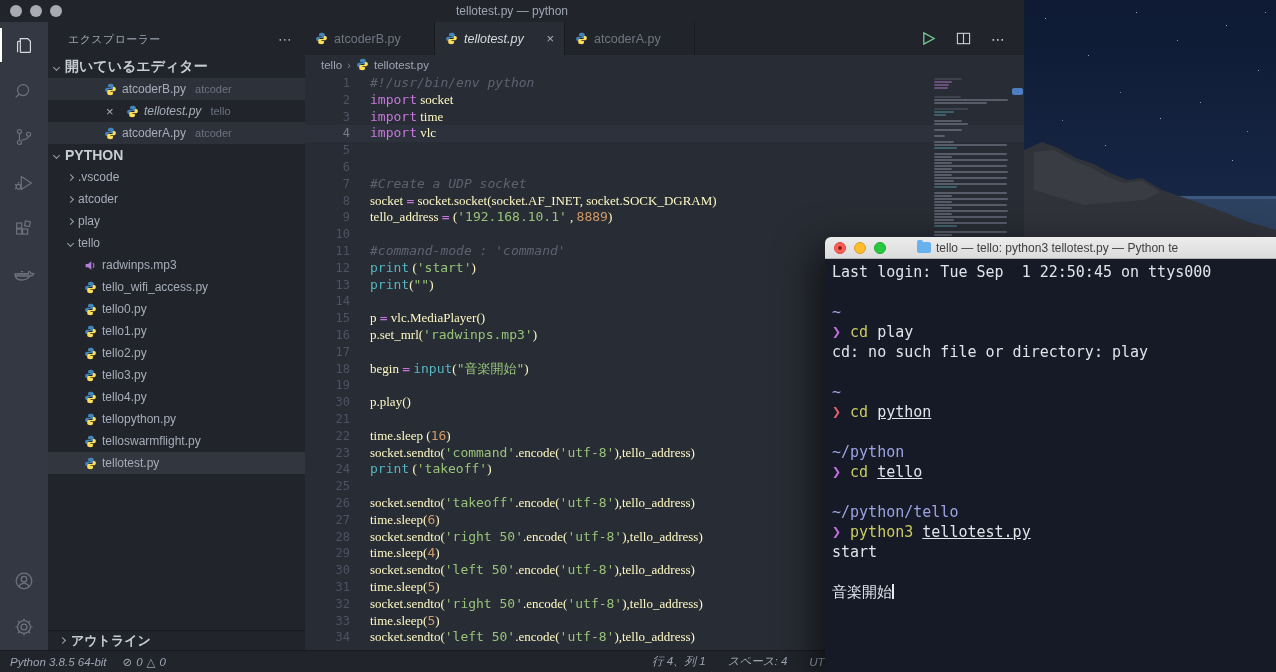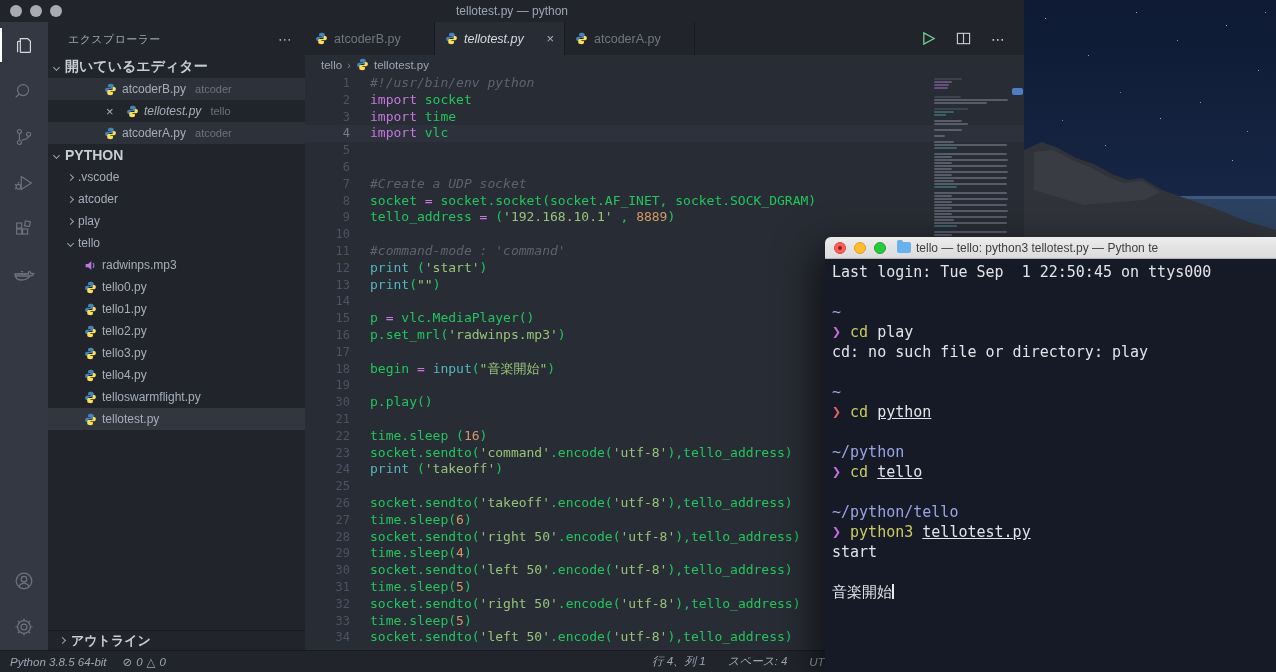--- a/index.html
+++ b/index.html
@@ -67,21 +67,21 @@
   .bc-sep { color:#767d8a; }
 
   .code-area { position:relative; flex:1; overflow:hidden; font-family:"DejaVu Sans Mono","Liberation Mono",monospace; }
   .code-line { display:flex; height:16.8px; line-height:16.8px; font-size:13px; white-space:pre; }
   .code-line.current { background:#2c313c; }
   .ln { width:45px; text-align:right; color:#4b5364; flex:none; font-size:12px; }
   .code-line.current .ln { color:#767e8c; }
   .ct { margin-left:20px; color:#abb2bf; }
   .tok-cm { color:#5c6370; font-style:italic; }
   .tok-kw { color:#c678dd; }
-  .tok-tx { color:#22c55e; }
+  .tok-tx { color:#fef9c3;font-family:Liberation Serif, serif; }
   .tok-st { color:#98c379; }
   .tok-nm { color:#d19a66; }
   .tok-fn { color:#56b6c2; }
   .tok-op { color:#c678dd; }
   .minimap { position:absolute; right:14px; top:3px; width:76px; }
   .mm-bar { height:2px; margin-bottom:1px; opacity:.55; border-radius:1px; }
   .scroll-thumb { position:absolute; right:1px; top:13px; width:11px; height:7px; background:#4d7fc0; border-radius:2px; }
 
   
   .statusbar { height:22px; background:#21252b; border-top:1px solid #181a1f; display:flex; align-items:center;
@@ -93,21 +93,21 @@
   
   .terminal { position:absolute; left:825px; top:237px; width:451px; height:435px; z-index:5;
     border-radius:6px 0 0 0; box-shadow:-8px 12px 40px rgba(0,0,0,.65); overflow:hidden; }
   .term-titlebar { height:22px; background:linear-gradient(#ececec,#dcdcdc); border-bottom:1px solid #b4b4b4;
     position:relative; display:flex; align-items:center; }
   .term-lights { position:absolute; left:9px; top:5px; display:flex; gap:8px; }
   .tl-red { background:#ff5f57; border:1px solid #e0443e; }
   .tl-red::after { content:""; display:block; width:4px; height:4px; margin:3px auto; border-radius:50%; background:#8d1f1b; }
   .tl-yellow { background:#febc2e; border:1px solid #d89e24; }
   .tl-green { background:#28c840; border:1px solid #1aab29; }
-  .term-titlewrap { display:flex; align-items:center; gap:5px; margin-left:72px; min-width:0; }
+  .term-titlewrap { display:flex; align-items:center; gap:5px; margin-left:92px; min-width:0; }
   .folder-ic { width:14px; height:11px; background:#67b1ee; border-radius:2px; position:relative; flex:none; }
   .folder-ic::before { content:""; position:absolute; left:0; top:-2px; width:6px; height:3px; background:#67b1ee; border-radius:2px 2px 0 0; }
   .term-title { font-size:12px; color:#3f3f3f; white-space:nowrap; overflow:hidden; }
   .term-body { height:413px; background:#161a26; padding:3px 6px 0 7px;
     font-family:"DejaVu Sans Mono","Liberation Mono",monospace; font-size:15px; }
   .trow { height:20px; line-height:20px; white-space:pre; }
   .t-o { color:#e2e4ea; }
   .t-d { color:#9ba4e2; }
   .t-pm { color:#c56ee0; }
   .t-pr { color:#e5606a; }
@@ -259,20 +259,27 @@
                 <path fill="#b37ddb" d="M2 6h3l4-3.2v10.4L5 10H2z"></path>
                 <path d="M11 5.2c1.6 1.5 1.6 4.1 0 5.6" stroke="#b37ddb" fill="none" stroke-width="1.3"></path>
               </svg>
               <span class="fname">radwinps.mp3</span>
             </div>
             <div class="row tree-row child">
               <svg width="13" height="13" viewBox="0 0 16 16">
                 <path fill="#4584b6" d="M7.9 1C5.8 1 5 1.9 5 3v2h3.1v.9H3.6C2.1 5.9 1.4 7.2 1.4 8.5S2.1 11 3.6 11H5V9.3C5 8.1 6 7.4 7.1 7.4h3.1c1 0 1.8-.8 1.8-1.9V3c0-1.2-1.5-2-4.1-2z"></path>
                 <path fill="#ffde57" d="M8.1 15c2.1 0 2.9-.9 2.9-2v-2H7.9v-.9h4.5c1.5 0 2.2-1.3 2.2-2.6S13.9 5 12.4 5H11v1.7c0 1.2-1 1.9-2.1 1.9H5.8C4.8 8.6 4 9.4 4 10.5V13c0 1.2 1.5 2 4.1 2z"></path>
               </svg>
+              <span class="fname">tello_wifi_access.py</span>
+            </div>
+            <div class="row tree-row child">
+              <svg width="13" height="13" viewBox="0 0 16 16">
+                <path fill="#4584b6" d="M7.9 1C5.8 1 5 1.9 5 3v2h3.1v.9H3.6C2.1 5.9 1.4 7.2 1.4 8.5S2.1 11 3.6 11H5V9.3C5 8.1 6 7.4 7.1 7.4h3.1c1 0 1.8-.8 1.8-1.9V3c0-1.2-1.5-2-4.1-2z"></path>
+                <path fill="#ffde57" d="M8.1 15c2.1 0 2.9-.9 2.9-2v-2H7.9v-.9h4.5c1.5 0 2.2-1.3 2.2-2.6S13.9 5 12.4 5H11v1.7c0 1.2-1 1.9-2.1 1.9H5.8C4.8 8.6 4 9.4 4 10.5V13c0 1.2 1.5 2 4.1 2z"></path>
+              </svg>
               <span class="fname">tello0.py</span>
             </div>
             <div class="row tree-row child">
               <svg width="13" height="13" viewBox="0 0 16 16">
                 <path fill="#4584b6" d="M7.9 1C5.8 1 5 1.9 5 3v2h3.1v.9H3.6C2.1 5.9 1.4 7.2 1.4 8.5S2.1 11 3.6 11H5V9.3C5 8.1 6 7.4 7.1 7.4h3.1c1 0 1.8-.8 1.8-1.9V3c0-1.2-1.5-2-4.1-2z"></path>
                 <path fill="#ffde57" d="M8.1 15c2.1 0 2.9-.9 2.9-2v-2H7.9v-.9h4.5c1.5 0 2.2-1.3 2.2-2.6S13.9 5 12.4 5H11v1.7c0 1.2-1 1.9-2.1 1.9H5.8C4.8 8.6 4 9.4 4 10.5V13c0 1.2 1.5 2 4.1 2z"></path>
               </svg>
               <span class="fname">tello1.py</span>
             </div>
             <div class="row tree-row child">
@@ -288,20 +295,27 @@
                 <path fill="#ffde57" d="M8.1 15c2.1 0 2.9-.9 2.9-2v-2H7.9v-.9h4.5c1.5 0 2.2-1.3 2.2-2.6S13.9 5 12.4 5H11v1.7c0 1.2-1 1.9-2.1 1.9H5.8C4.8 8.6 4 9.4 4 10.5V13c0 1.2 1.5 2 4.1 2z"></path>
               </svg>
               <span class="fname">tello3.py</span>
             </div>
             <div class="row tree-row child">
               <svg width="13" height="13" viewBox="0 0 16 16">
                 <path fill="#4584b6" d="M7.9 1C5.8 1 5 1.9 5 3v2h3.1v.9H3.6C2.1 5.9 1.4 7.2 1.4 8.5S2.1 11 3.6 11H5V9.3C5 8.1 6 7.4 7.1 7.4h3.1c1 0 1.8-.8 1.8-1.9V3c0-1.2-1.5-2-4.1-2z"></path>
                 <path fill="#ffde57" d="M8.1 15c2.1 0 2.9-.9 2.9-2v-2H7.9v-.9h4.5c1.5 0 2.2-1.3 2.2-2.6S13.9 5 12.4 5H11v1.7c0 1.2-1 1.9-2.1 1.9H5.8C4.8 8.6 4 9.4 4 10.5V13c0 1.2 1.5 2 4.1 2z"></path>
               </svg>
               <span class="fname">tello4.py</span>
+            </div>
+            <div class="row tree-row child">
+              <svg width="13" height="13" viewBox="0 0 16 16">
+                <path fill="#4584b6" d="M7.9 1C5.8 1 5 1.9 5 3v2h3.1v.9H3.6C2.1 5.9 1.4 7.2 1.4 8.5S2.1 11 3.6 11H5V9.3C5 8.1 6 7.4 7.1 7.4h3.1c1 0 1.8-.8 1.8-1.9V3c0-1.2-1.5-2-4.1-2z"></path>
+                <path fill="#ffde57" d="M8.1 15c2.1 0 2.9-.9 2.9-2v-2H7.9v-.9h4.5c1.5 0 2.2-1.3 2.2-2.6S13.9 5 12.4 5H11v1.7c0 1.2-1 1.9-2.1 1.9H5.8C4.8 8.6 4 9.4 4 10.5V13c0 1.2 1.5 2 4.1 2z"></path>
+              </svg>
+              <span class="fname">tellopython.py</span>
             </div>
             <div class="row tree-row child">
               <svg width="13" height="13" viewBox="0 0 16 16">
                 <path fill="#4584b6" d="M7.9 1C5.8 1 5 1.9 5 3v2h3.1v.9H3.6C2.1 5.9 1.4 7.2 1.4 8.5S2.1 11 3.6 11H5V9.3C5 8.1 6 7.4 7.1 7.4h3.1c1 0 1.8-.8 1.8-1.9V3c0-1.2-1.5-2-4.1-2z"></path>
                 <path fill="#ffde57" d="M8.1 15c2.1 0 2.9-.9 2.9-2v-2H7.9v-.9h4.5c1.5 0 2.2-1.3 2.2-2.6S13.9 5 12.4 5H11v1.7c0 1.2-1 1.9-2.1 1.9H5.8C4.8 8.6 4 9.4 4 10.5V13c0 1.2 1.5 2 4.1 2z"></path>
               </svg>
               <span class="fname">telloswarmflight.py</span>
             </div>
             <div class="row tree-row child selected">
               <svg width="13" height="13" viewBox="0 0 16 16">

